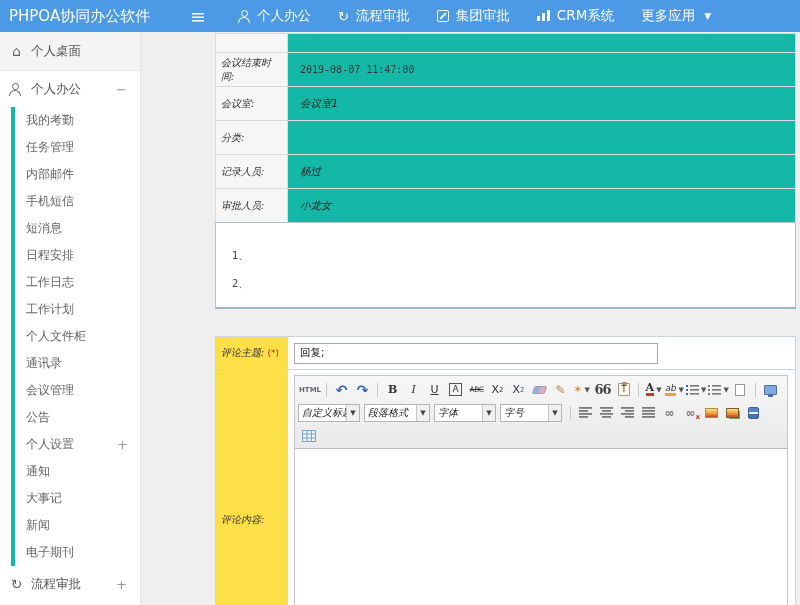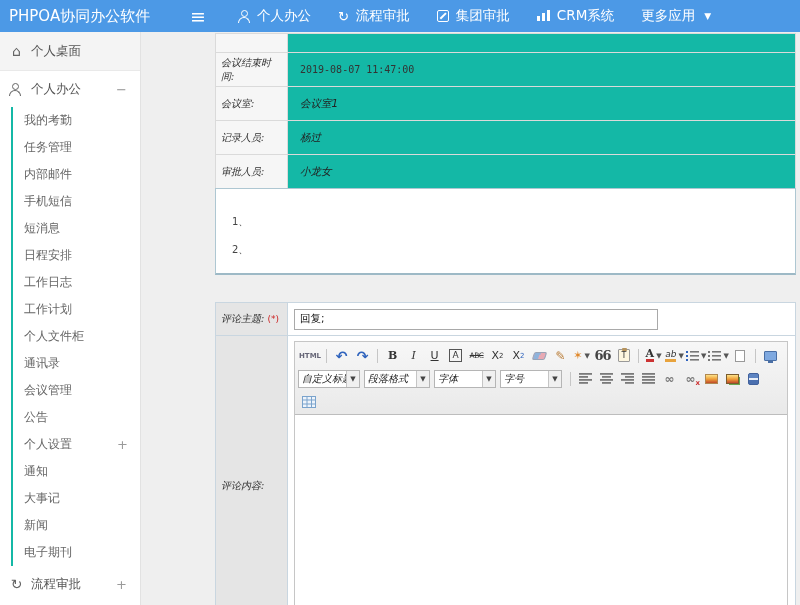--- a/index.html
+++ b/index.html
@@ -25,21 +25,21 @@
 
   
   .layout { display:flex; height:573px; }
   .sidebar { width:141px; background:#fff; border-right:1px solid #e2e2e2; overflow:hidden; }
   .side-item { height:36px; display:flex; align-items:center; padding-left:9px; font-size:12.5px;
     color:#555; cursor:pointer; }
   .side-item.first { background:#f4f4f4; border-bottom:1px solid #e9e9e9; height:39px; }
   .side-item .glyph { width:15px; text-align:center; color:#666; font-size:14px; }
   .side-item .lbl { margin-left:7px; }
   .expand { margin-left:auto; margin-right:13px; color:#9a9a9a; font-size:13px; }
-  .submenu { margin-left:11px; border-left:2px solid #14b8a6; }
+  .submenu { margin-left:11px; border-left:4px solid #14b8a6; }
   .sub-item { height:27px; display:flex; align-items:center; padding-left:11px; font-size:12px;
     color:#666; cursor:pointer; }
   .sub-item .expand { margin-right:12px; }
 
   
   .content { flex:1; padding:1px 4px 0 74px; background:#efefef; }
   table.form { width:581px; border-collapse:collapse; background:#14b8a6; table-layout:fixed; }
   table.form td { border:1px solid #dadada; }
   td.lab { width:72px; background:#f6f6f6; font-style:italic; font-size:10px; color:#333;
     padding:0 3px 0 5px; }
@@ -49,21 +49,21 @@
   tr.partial { height:19px; }
 
   .notes { width:581px; height:87px; background:#fff; border:1px solid #aec7d2;
     border-bottom:2px solid #9db9c6; margin-top:-1px; padding:19px 0 0 16px; }
   .notes .note-line { font-size:10px; color:#444; line-height:28px; font-style:normal; }
 
   .gap { height:27px; }
 
   table.cform { width:581px; border-collapse:collapse; background:#fff; table-layout:fixed; }
   table.cform td { border:1px solid #c9d6e0; }
-  td.clab { width:72px; background:#e5e5e5; font-style:italic; font-size:10px; color:#333;
+  td.clab { width:72px; background:#fde047; font-style:italic; font-size:10px; color:#333;
     padding:0 3px 0 5px; vertical-align:middle; }
   .req { color:#cc2222; font-style:normal; font-size:9px; margin-left:3px; }
   td.cval { padding:4px 6px; vertical-align:top; background:#fff; }
   tr.subjrow { height:33px; }
   .subj-input { width:364px; height:21px; border:1px solid #a9a9a9; font-size:10.5px;
     padding:1px 5px; color:#111; font-family:"DejaVu Sans", sans-serif; }
 
   
   .editor { width:494px; border:1px solid #c6c6c6; margin-top:1px; }
   .toolbar { background:linear-gradient(#f7f7f7,#e9e9e9); padding:2px 3px 1px 3px;
@@ -240,20 +240,24 @@
       </tr>
       <tr class="rrow">
         <td class="lab">会议结束时间:</td>
         <td class="val mono">2019-08-07 11:47:00</td>
       </tr>
       <tr class="rrow">
         <td class="lab">会议室:</td>
         <td class="val">会议室1</td>
       </tr>
       <tr class="rrow">
+        <td class="lab">分类:</td>
+        <td class="val"></td>
+      </tr>
+      <tr class="rrow">
         <td class="lab">记录人员:</td>
         <td class="val">杨过</td>
       </tr>
       <tr class="rrow">
         <td class="lab">审批人员:</td>
         <td class="val">小龙女</td>
       </tr>
     </tbody>
       </table>
 

